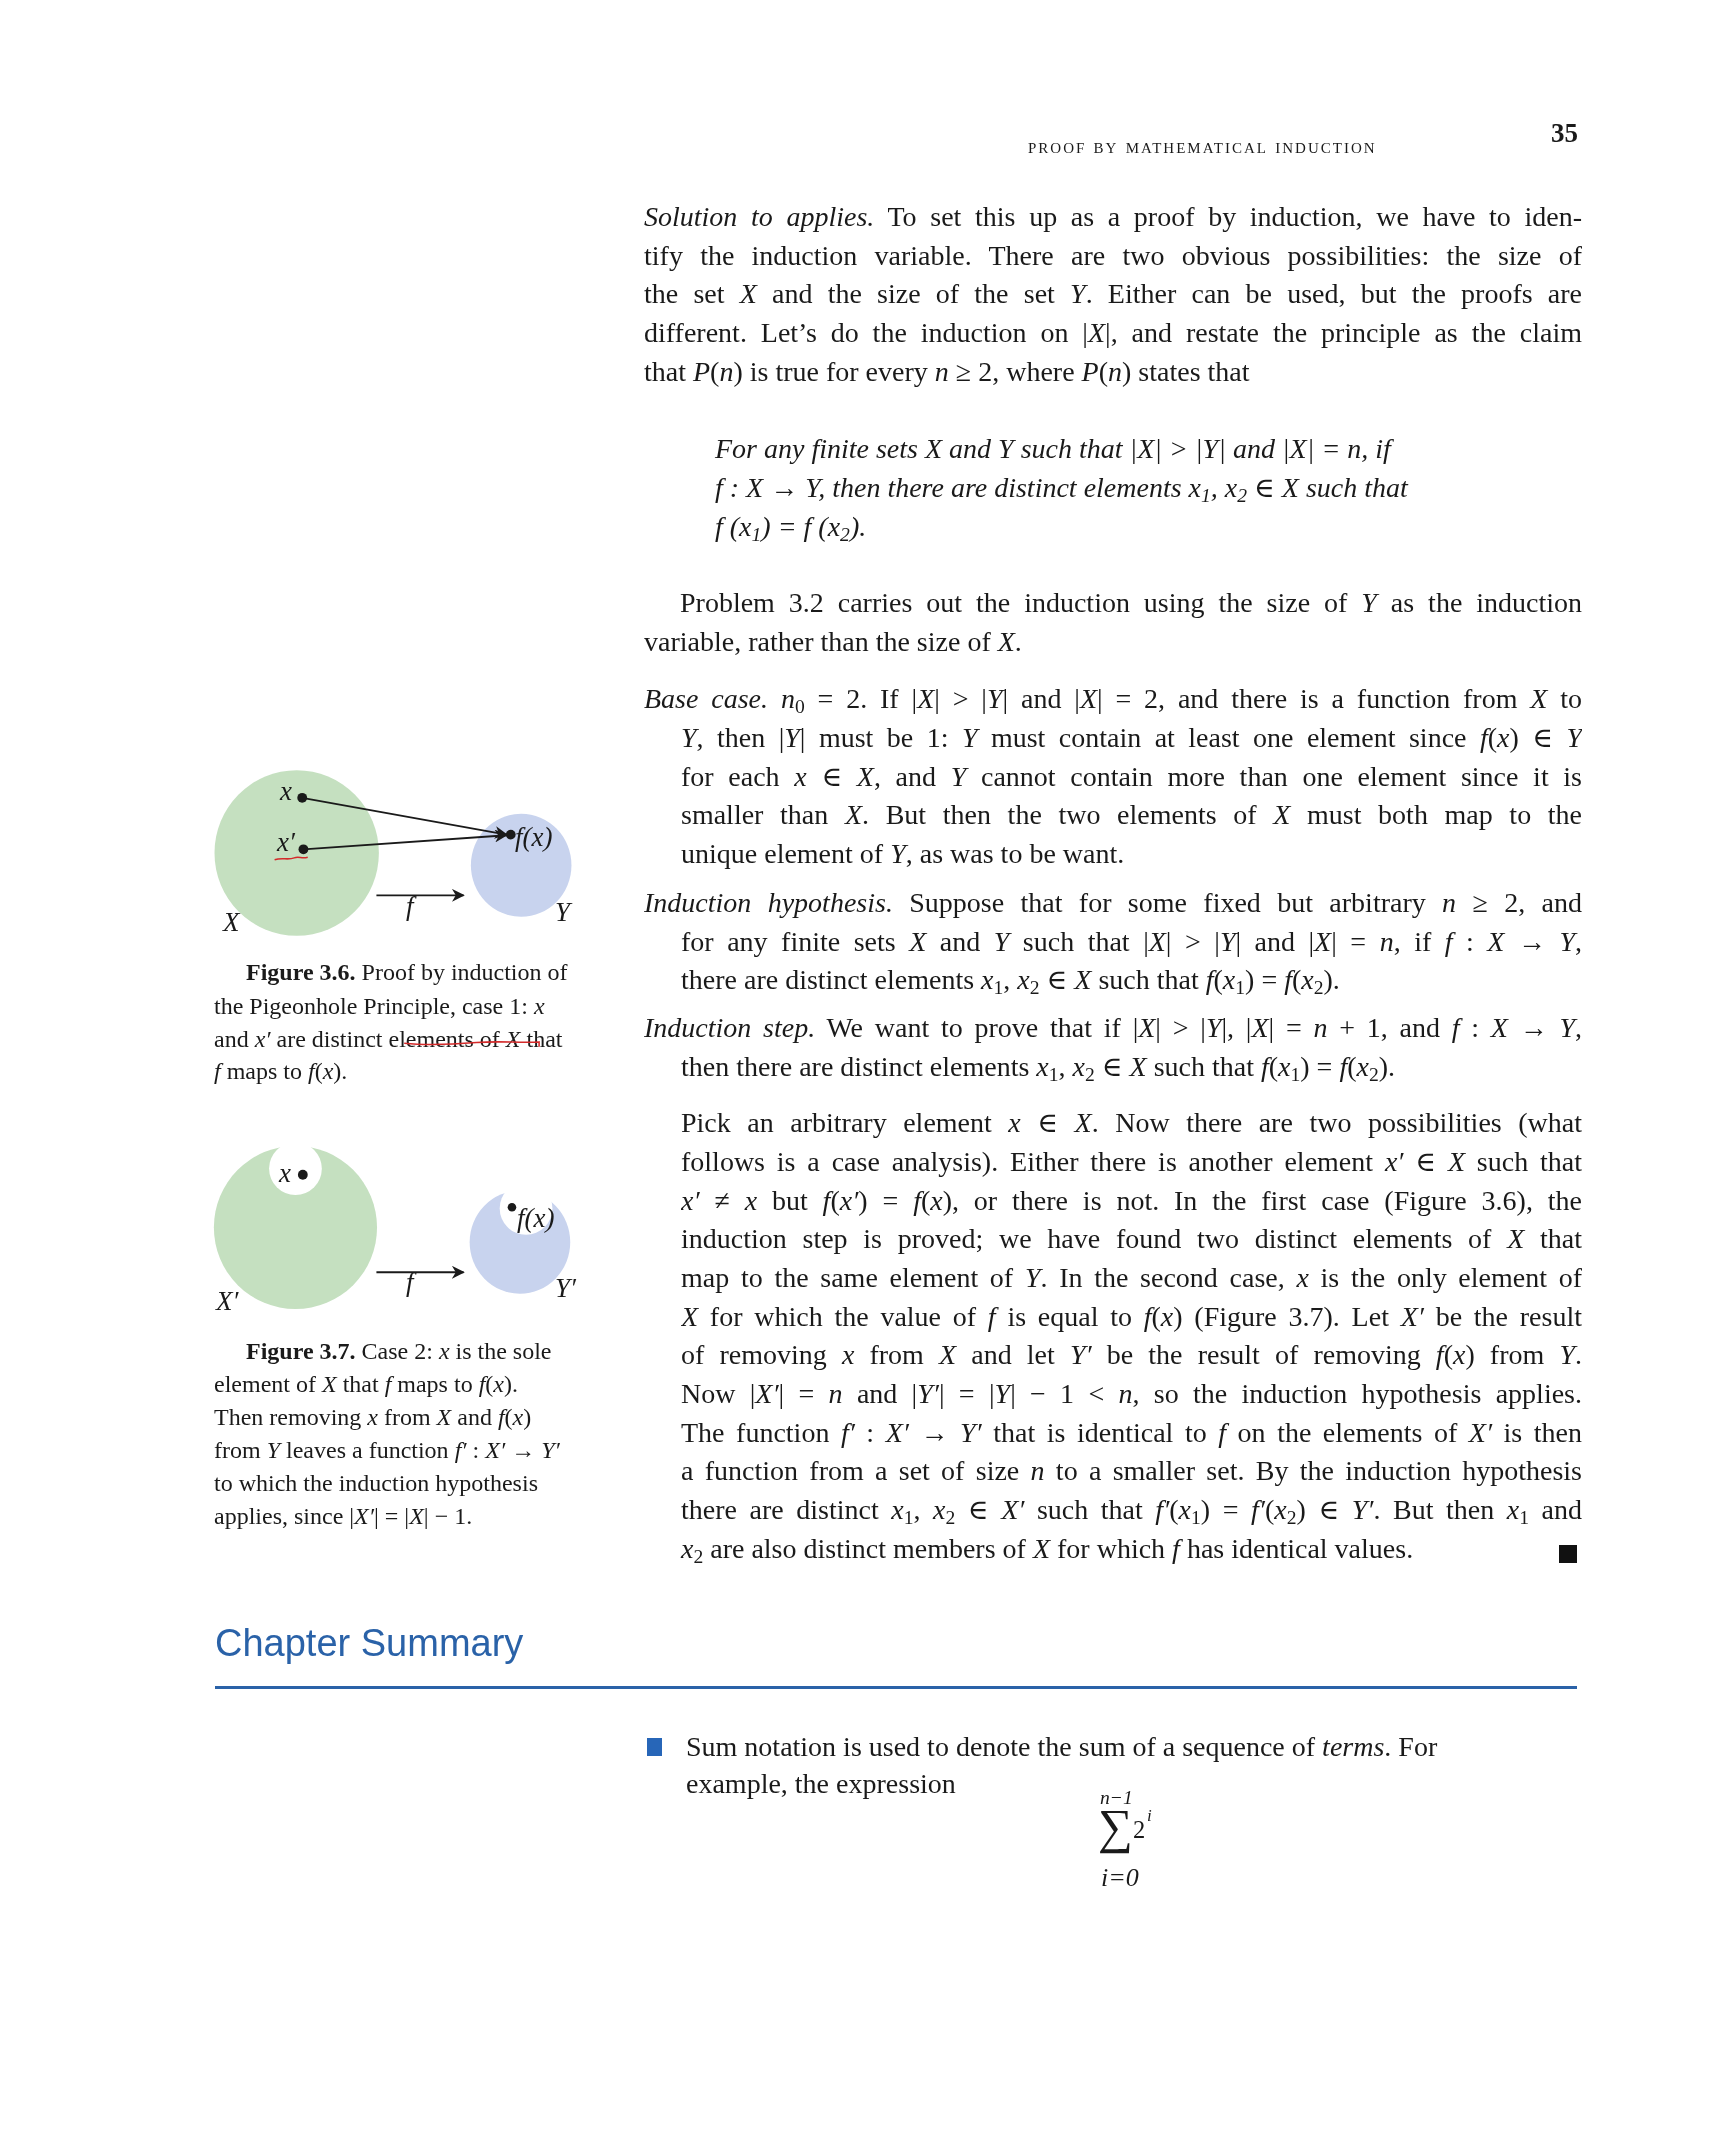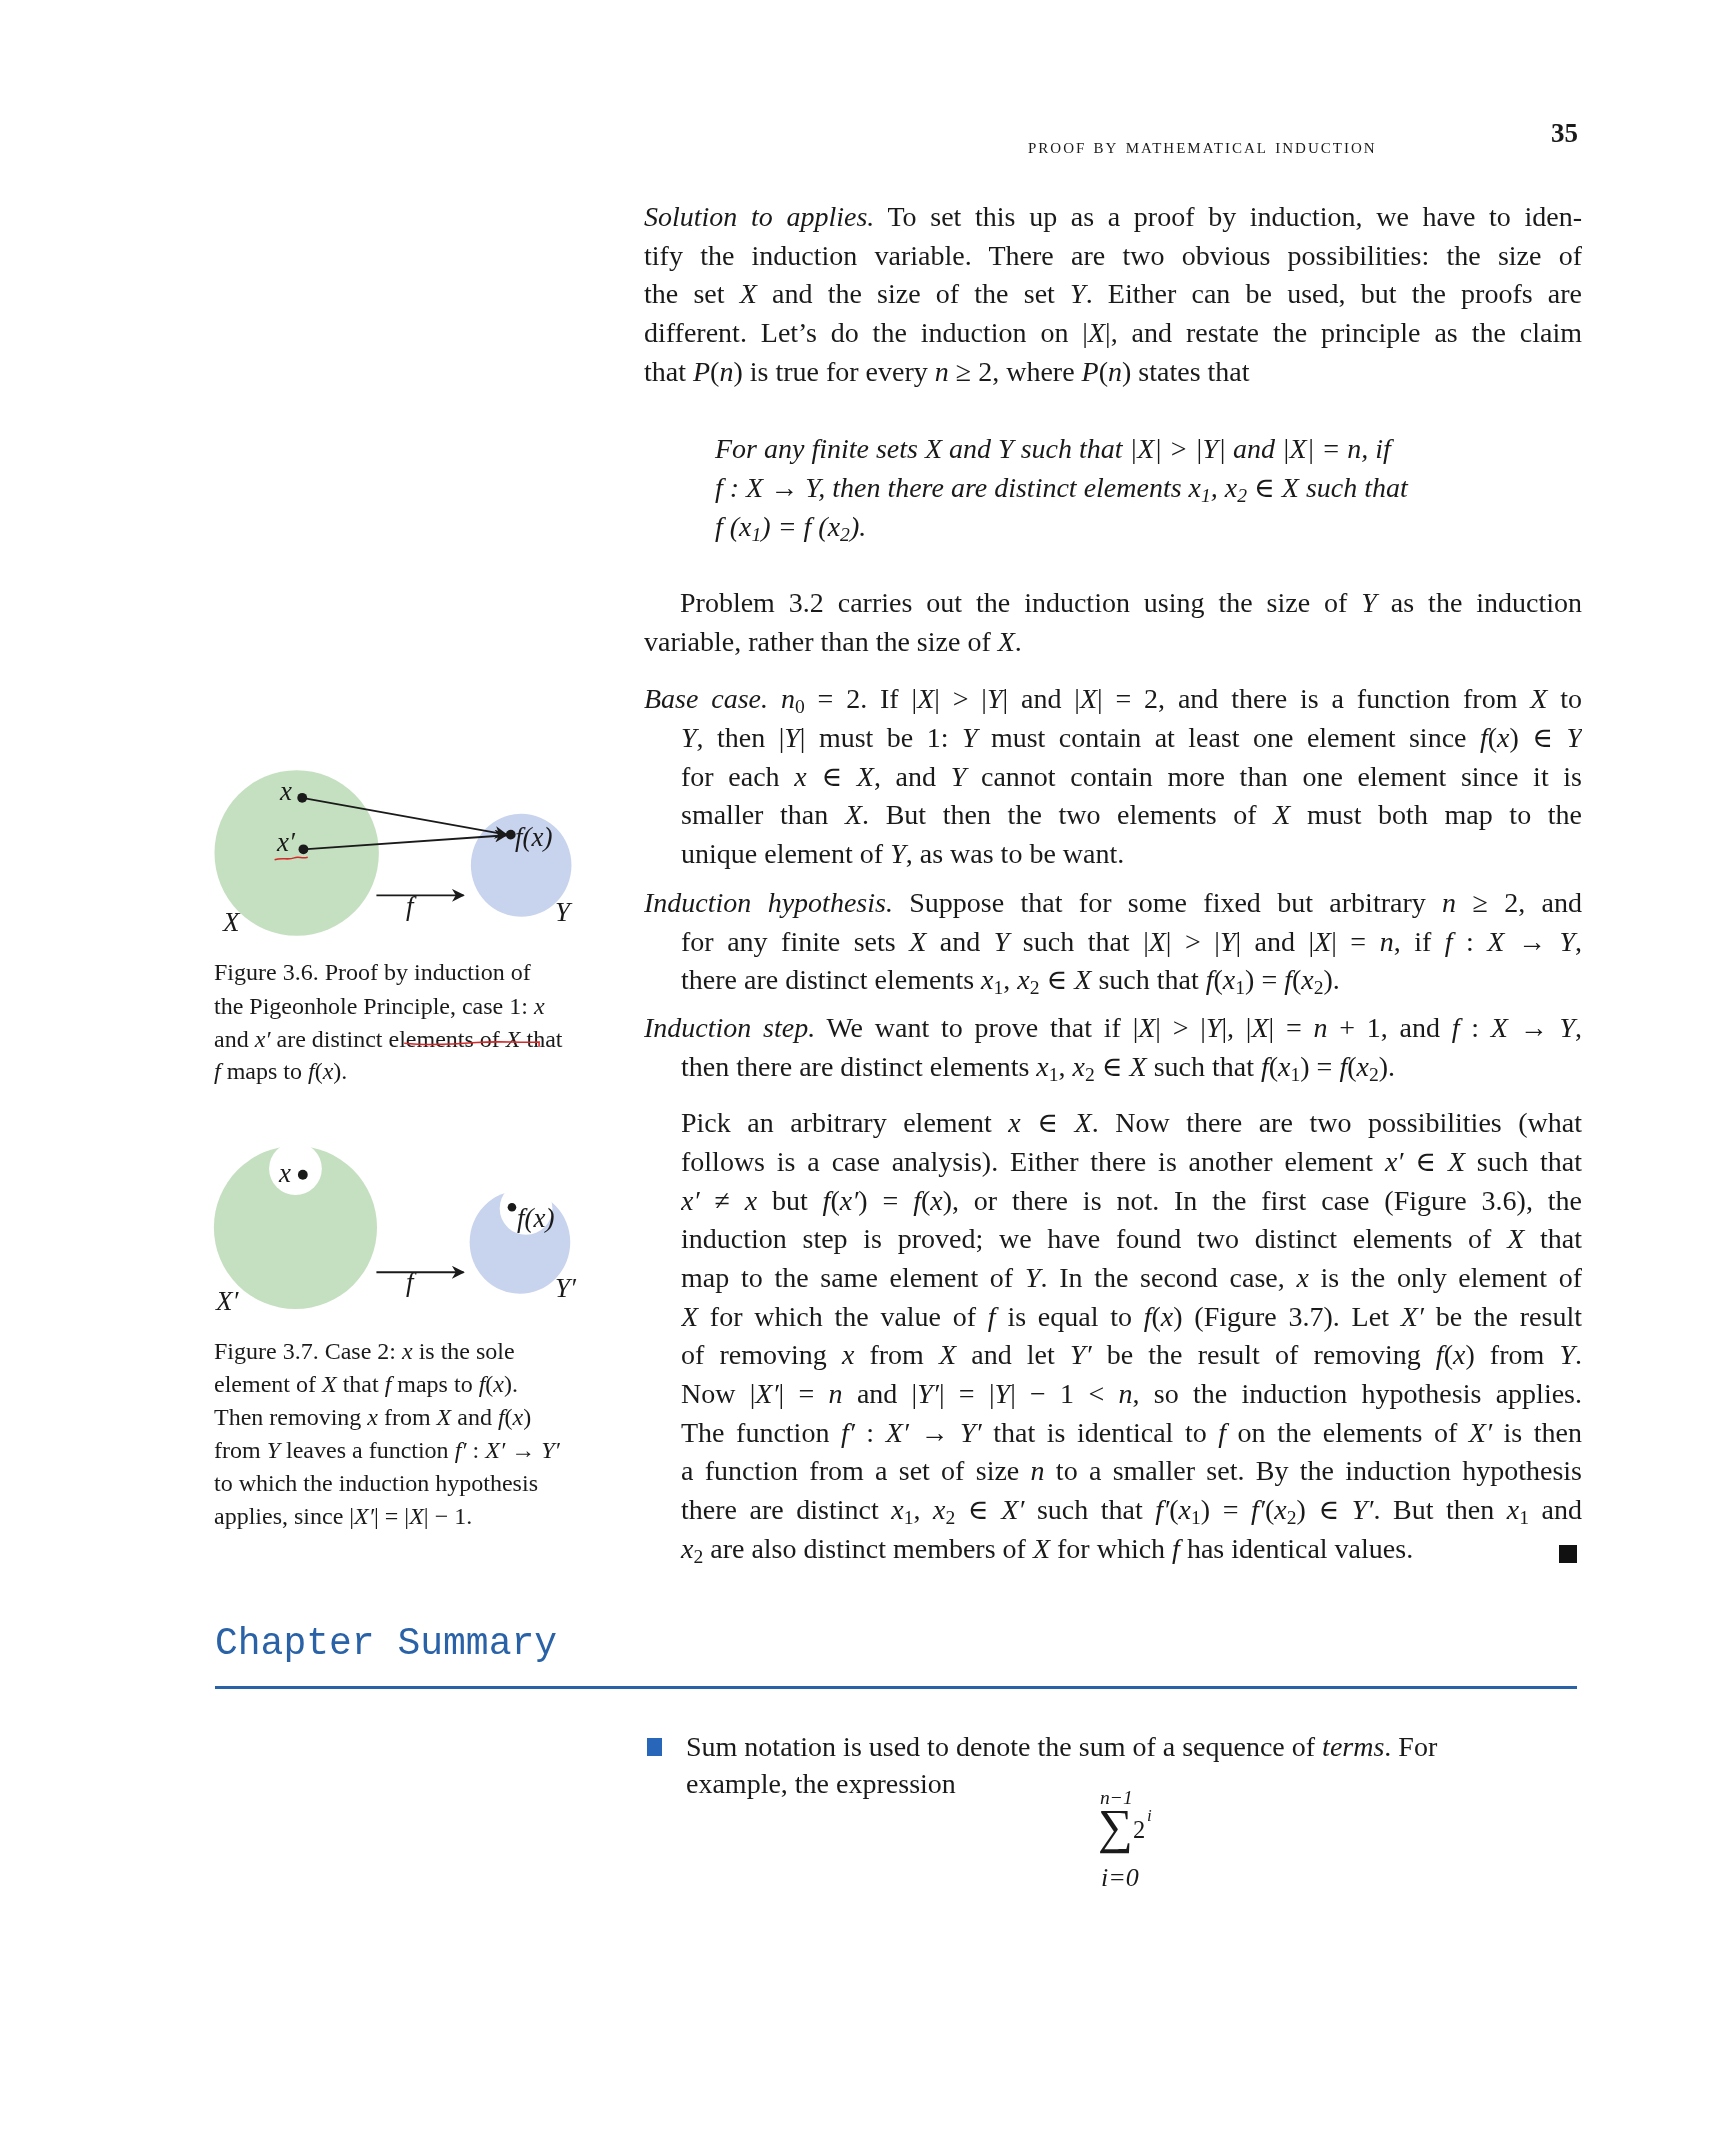--- a/index.html
+++ b/index.html
@@ -8,24 +8,24 @@
   .abs { position:absolute; white-space:nowrap; }
   .running-head { font-size:21px; letter-spacing:2px; top:134px; left:1028px; font-variant:small-caps; text-transform:lowercase; }
   .page-num { font-size:27px; font-weight:bold; top:118px; left:1551px; }
   .ln { position:absolute; font-size:28px; line-height:34px; height:34px; white-space:nowrap; }
   .ln.j { text-align:justify; text-align-last:justify; white-space:normal; overflow:hidden; }
   .col { left:644px; width:938px; }
   .col-in { left:681px; width:901px; }
   .quote { left:715px; font-style:italic; }
   .cap { position:absolute; font-size:24px; line-height:29.5px; white-space:nowrap; left:214px; width:380px; }
   i, .i { font-style:italic; }
-  b, .b { font-weight:normal; }
+  b, .b { font-weight:bold;margin-left:32px; }
   .sub { font-size:0.7em; vertical-align:-0.25em; line-height:0; }
   .qed { position:absolute; left:1559px; top:1545px; width:18.4px; height:18.4px; background:#111; }
-  .chapter-title { position:absolute; left:215px; top:1622px; font-family:Liberation Mono, monospace;
+  .chapter-title { position:absolute; left:215px; top:1622px; font-family:Liberation Sans, sans-serif;
                    font-size:38px; color:#2a62a8; white-space:nowrap; }
   .chapter-rule { position:absolute; left:215px; top:1686px; width:1362px; height:2.5px; background:#2a62a8; }
   .bullet-sq { position:absolute; left:647px; top:1738px; width:14.7px; height:18.4px; background:#2766b8; }
   .sum { position:absolute; font-family:"Liberation Serif", serif; white-space:nowrap; }
   .fig { position:absolute; }
   .fig-label { position:absolute; font-family:"Liberation Serif", serif; font-style:italic; font-size:27px; color:#1a1a1a; white-space:nowrap; }
   .squiggle { position:absolute; }
 </style>
 </head>
 <body>

